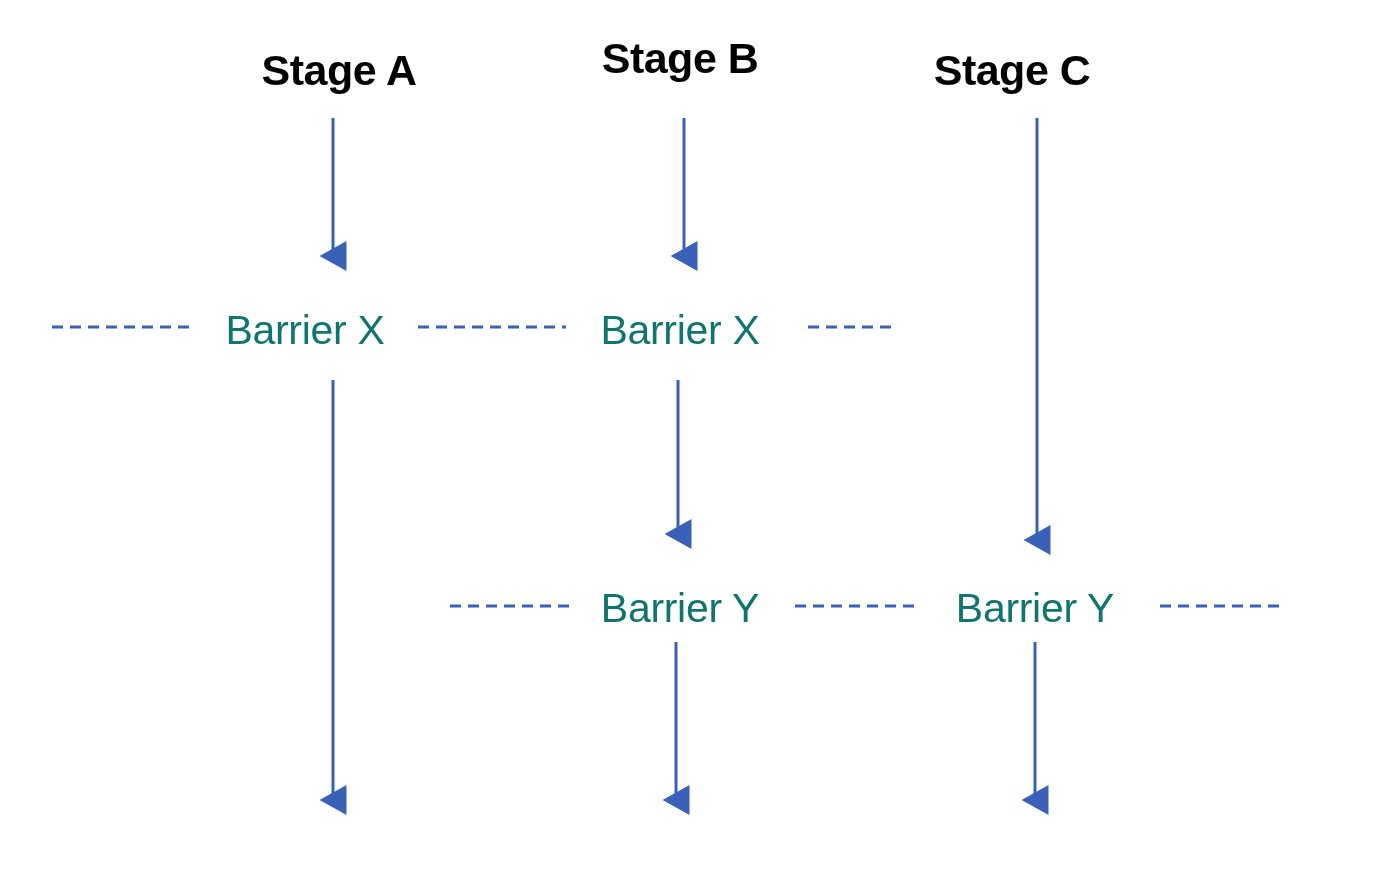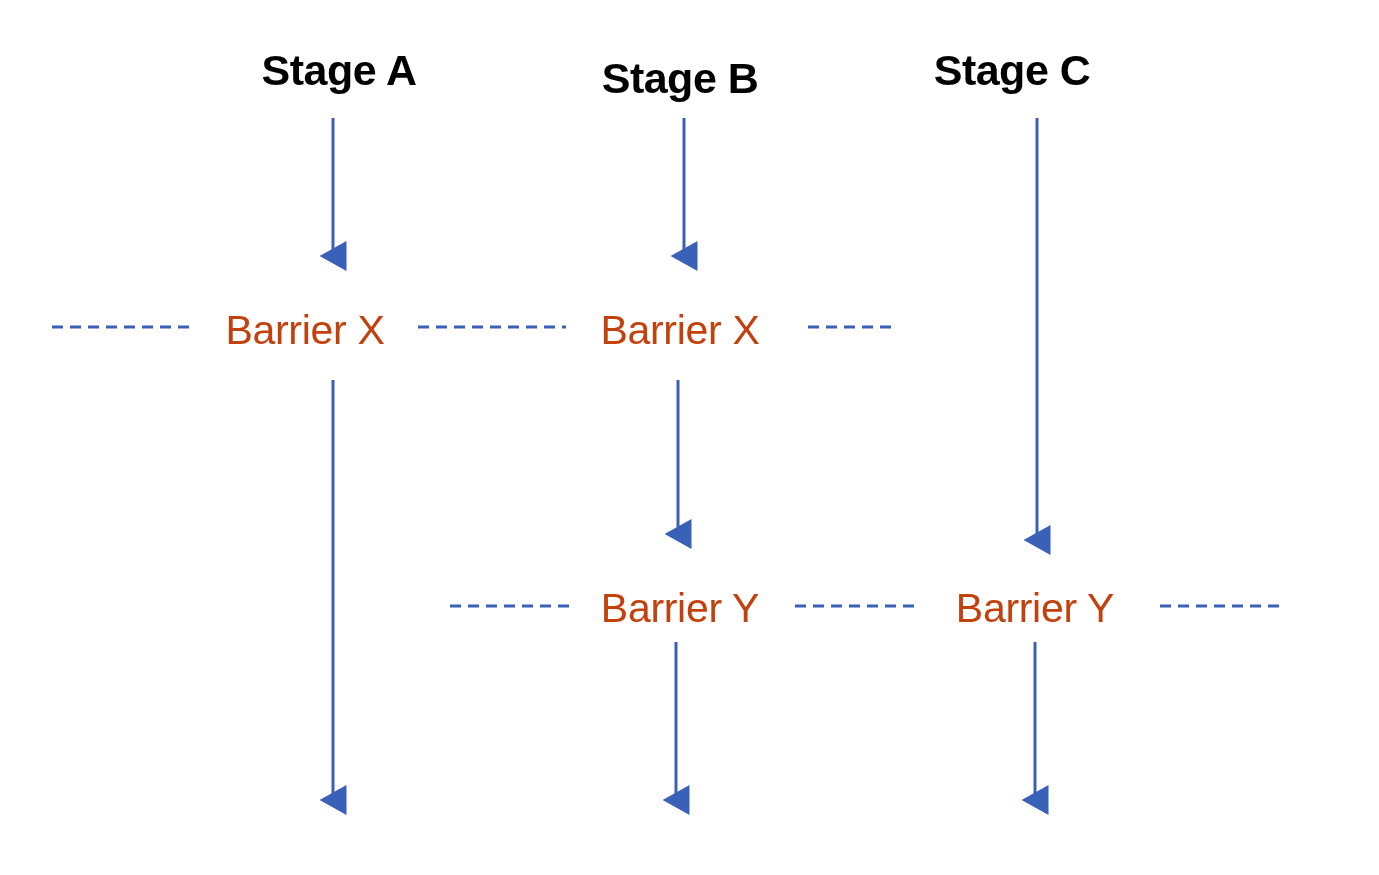--- a/index.html
+++ b/index.html
@@ -34,21 +34,21 @@
     white-space: nowrap;
     text-align: center;
     transform: translateX(-50%);
     letter-spacing: -0.5px;
   }
   .barrier-label {
     position: absolute;
     font-family: "Liberation Sans", sans-serif;
     font-weight: normal;
     font-size: 41px;
-    color: #c2410c;
+    color: #0f766e;
     white-space: nowrap;
     text-align: center;
     transform: translate(-50%, -50%);
     background: #ffffff;
     padding: 0 9px;
     letter-spacing: -0.3px;
   }
 </style>
 </head>
 <body>
@@ -75,21 +75,21 @@
         <line x1="418" y1="327" x2="566" y2="327" stroke="#3A61B8" stroke-width="3" stroke-dasharray="11 7" stroke-linecap="butt"></line>
         <line x1="808" y1="327" x2="892" y2="327" stroke="#3A61B8" stroke-width="3" stroke-dasharray="11 7" stroke-linecap="butt"></line>
         <line x1="450" y1="606" x2="576" y2="606" stroke="#3A61B8" stroke-width="3" stroke-dasharray="11 7" stroke-linecap="butt"></line>
         <line x1="795" y1="606" x2="920" y2="606" stroke="#3A61B8" stroke-width="3" stroke-dasharray="11 7" stroke-linecap="butt"></line>
         <line x1="1160" y1="606" x2="1282" y2="606" stroke="#3A61B8" stroke-width="3" stroke-dasharray="11 7" stroke-linecap="butt"></line>
       </g>
   </svg>
 
   <div id="headers-layer">
       <div class="stage-header" style="left: 329px; top: 46px; margin-left: 10px;">Stage A</div>
-      <div class="stage-header" style="left: 680px; top: 54px;">Stage B</div>
+      <div class="stage-header" style="left: 680px; top: 34px;">Stage B</div>
       <div class="stage-header" style="left: 1012px; top: 46px;">Stage C</div>
     </div>
   <div id="barriers-layer">
       <div class="barrier-label" style="left: 305px; top: 330px;">Barrier X</div>
       <div class="barrier-label" style="left: 680px; top: 330px;">Barrier X</div>
       <div class="barrier-label" style="left: 680px; top: 608px;">Barrier Y</div>
       <div class="barrier-label" style="left: 1035px; top: 608px;">Barrier Y</div>
     </div>
 
 </div>

